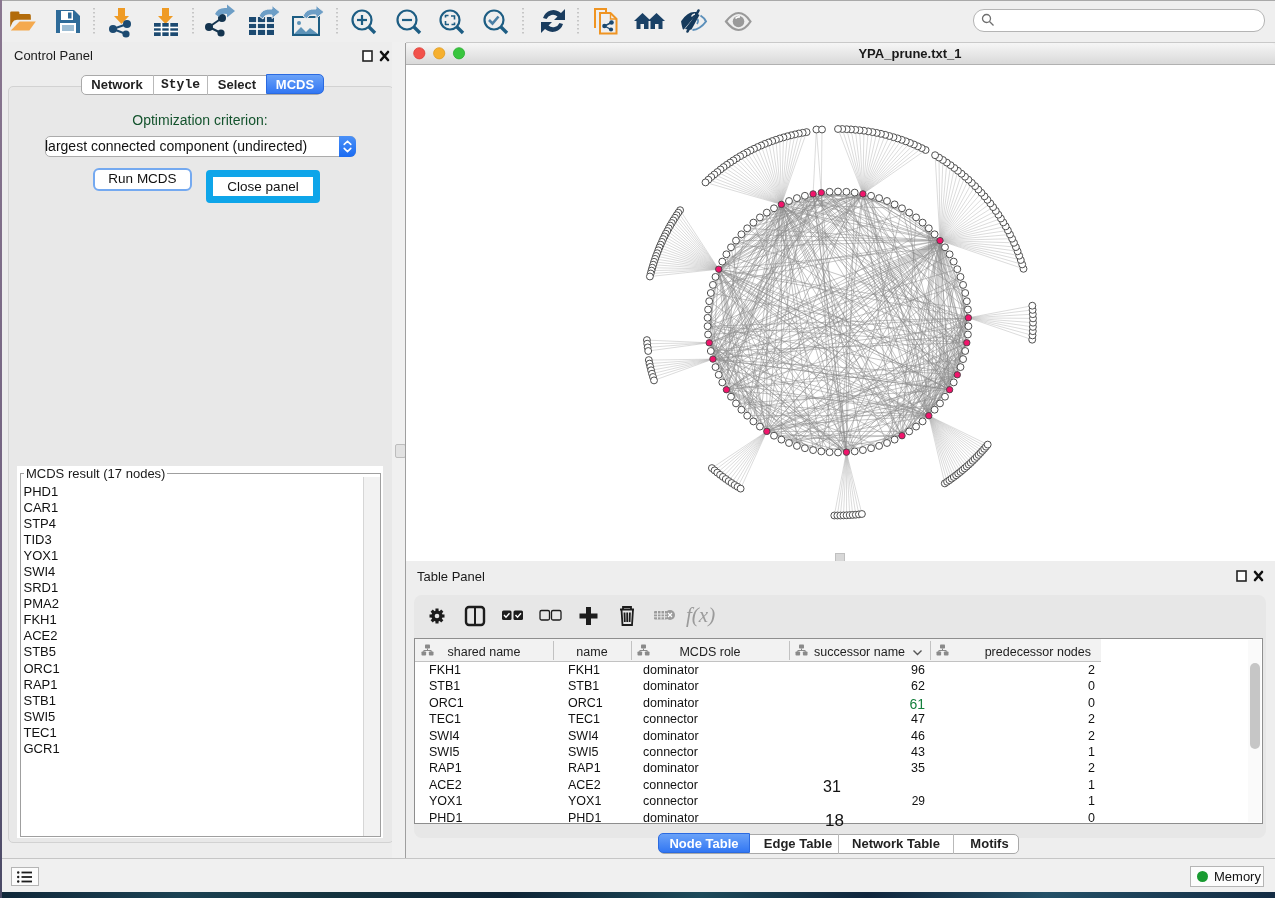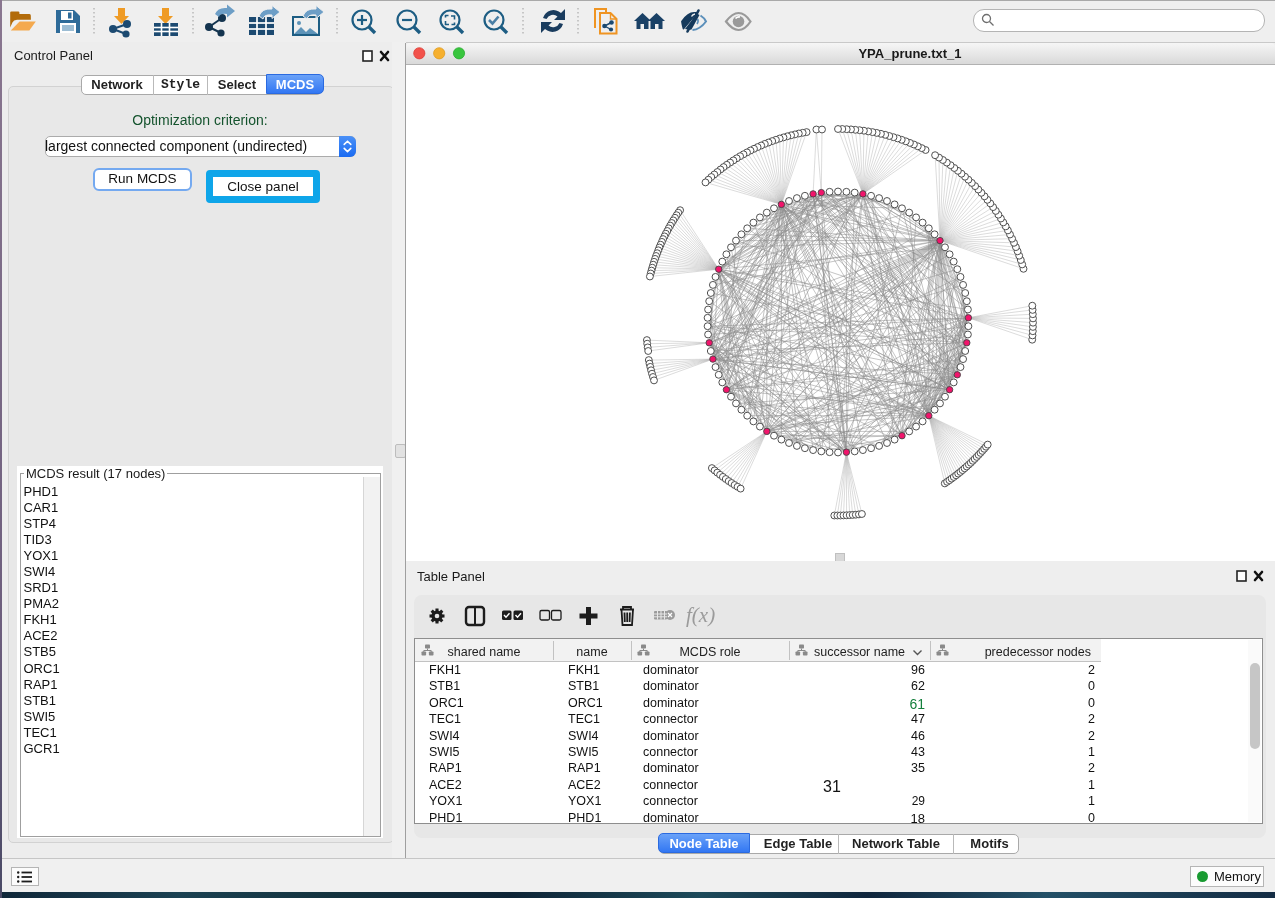--- a/index.html
+++ b/index.html
@@ -1136,21 +1136,21 @@
 <div class="abs" style="left:823px;top:777.8px;width:100px;text-align:left;font-size:16px;color:#111;">31</div>
 <div class="abs" style="left:995px;top:777.8px;width:100px;text-align:right;font-size:12.5px;color:#111;">1</div>
 <div class="abs" style="left:429px;top:794.2px;font-size:12.5px;color:#111;">YOX1</div>
 <div class="abs" style="left:568px;top:794.2px;font-size:12.5px;color:#111;">YOX1</div>
 <div class="abs" style="left:643px;top:794.2px;font-size:12.5px;color:#111;">connector</div>
 <div class="abs" style="left:825px;top:794.2px;width:100px;text-align:right;font-size:12px;color:#111;">29</div>
 <div class="abs" style="left:995px;top:794.2px;width:100px;text-align:right;font-size:12.5px;color:#111;">1</div>
 <div class="abs" style="left:429px;top:810.6px;font-size:12.5px;color:#111;">PHD1</div>
 <div class="abs" style="left:568px;top:810.6px;font-size:12.5px;color:#111;">PHD1</div>
 <div class="abs" style="left:643px;top:810.6px;font-size:12.5px;color:#111;">dominator</div>
-<div class="abs" style="left:825px;top:810.6px;width:100px;text-align:right;font-size:13px;color:#111;">18</div>
+<div class="abs" style="left:825px;top:810.6px;width:100px;text-align:left;font-size:17px;color:#111;">18</div>
 <div class="abs" style="left:995px;top:810.6px;width:100px;text-align:right;font-size:12.5px;color:#111;">0</div>
 
 <div class="abs" style="left:1248px;top:640px;width:13px;height:182px;background:#fafafa;"></div>
 <div class="abs" style="left:1249.5px;top:663px;width:10px;height:86px;background:#c6c6c6;border-radius:5px;"></div>
 
 <div class="abs" style="left:659px;top:834px;width:360px;height:20px;background:#ffffff;border:1px solid #a9a9a9;border-radius:5px;box-sizing:border-box;"></div>
 <div class="abs" style="left:659px;top:834px;height:20px;display:flex;font-size:13px;font-weight:bold;color:#222;">
   <div style="width:92px;text-align:center;line-height:19px;color:#fff;background:linear-gradient(#6aa2f8,#3277f3);border-radius:5px 0 0 5px;border:1px solid #2a6ae0;margin:-1px 8px 0 -1px;height:20px;box-sizing:border-box;">Node Table</div>
   <div style="width:81px;text-align:center;line-height:19px;border-right:1px solid #b9b9b9;box-sizing:border-box;">Edge Table</div>
   <div style="width:115px;text-align:center;line-height:19px;border-right:1px solid #b9b9b9;box-sizing:border-box;">Network Table</div>

